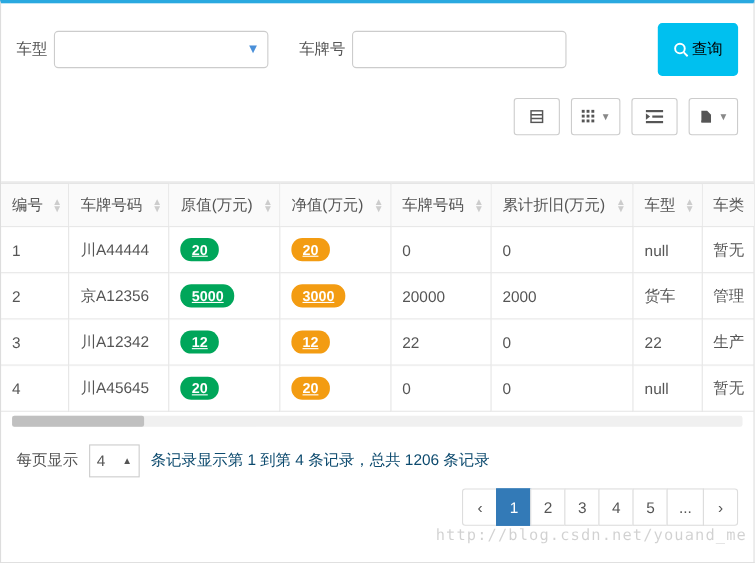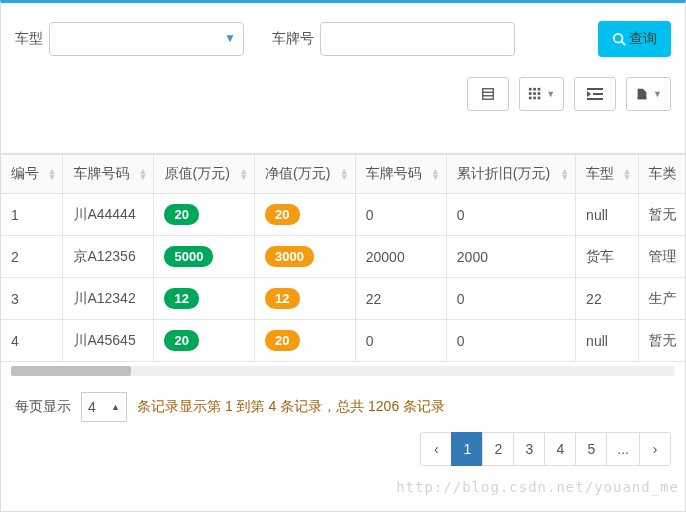--- a/index.html
+++ b/index.html
@@ -5,39 +5,39 @@
   * { box-sizing: border-box; margin: 0; padding: 0; }
   body { font-family: "Microsoft YaHei", Arial, sans-serif; font-size: 14px; color: #555; background: #fff; }
   .panel { border: 1px solid #ddd; border-top: 3px solid #2aa9e0; width: 686px; height: 512px; position: relative; overflow: hidden; }
   .panel-header { padding: 10px 14px; font-size: 17px; color: #666; border-bottom: 1px solid #e5e5e5; }
   .search-row { padding: 18px 14px 14px; display: flex; align-items: center; }
   .label { font-size: 14px; color: #555; margin-right: 6px; }
   .select-wrap { position: relative; margin-right: 28px; }
   .select-input { width: 195px; height: 34px; border: 1px solid #ccc; border-radius: 4px; padding: 0 28px 0 8px; font-size: 14px; }
   .select-caret { position: absolute; right: 8px; top: 9px; color: #4a90d9; font-size: 12px; pointer-events: none; }
   .text-input { width: 195px; height: 34px; border: 1px solid #ccc; border-radius: 4px; padding: 0 8px; font-size: 14px; margin-right: 18px; }
-  .btn-search { background: #00c0ef; color: #404040; border: none; border-radius: 4px; height: 36px; padding: 0 14px; font-size: 14px; cursor: pointer; display: inline-flex; align-items: center; }
+  .btn-search { background: #00c0ef; color: #000000; border: none; border-radius: 4px; height: 48px; padding: 0 14px; font-size: 14px; cursor: pointer; display: inline-flex; align-items: center; }
   .btn-search svg { margin-right: 3px; }
   .toolbar { display: flex; justify-content: flex-end; padding: 6px 14px 10px; gap: 10px; }
   .tool-btn { border: 1px solid #ccc; background: #fff; border-radius: 3px; height: 34px; min-width: 42px; padding: 0 8px; cursor: pointer; display: inline-flex; align-items: center; justify-content: center; color: #555; font-size: 14px; }
   .tool-caret { font-size: 9px; margin-left: 4px; color: #888; }
   .table-scroll { width: 100%; overflow-x: auto; border-top: 1px solid #ddd; margin-top: 32px; }
   table { border-collapse: collapse; min-width: 700px; }
   th, td { border: 1px solid #e5e5e5; padding: 10px 10px; text-align: left; font-size: 14px; white-space: nowrap; }
   th { background: #fafafa; font-weight: 400; color: #555; position: relative; padding-right: 22px; }
   th:first-child, td:first-child { border-left: none; }
   .sort-icons { position: absolute; right: 6px; top: 50%; transform: translateY(-50%); display: flex; flex-direction: column; line-height: 6px; font-size: 9px; color: #ccc; }
-  .badge { display: inline-block; min-width: 34px; padding: 3px 10px; border-radius: 10px; color: #fff; font-size: 13px; text-align: center; font-weight: bold; }
+  .badge { display: inline-block; min-width: 34px; padding: 3px 10px; border-radius: 10px; color: #fff; font-size: 13px; text-align: center; font-weight: bold; text-decoration: underline; }
   .badge-green { background: #00a65a; }
   .badge-orange { background: #f39c12; }
   .hscroll { height: 10px; margin: 4px 10px 8px; background: #f0f0f0; border-radius: 2px; position: relative; }
   .hscroll-thumb { position: absolute; left: 0; top: 0; height: 100%; width: 120px; background: #c0c0c0; border-radius: 2px; }
   .footer { padding: 8px 14px 0; display: flex; align-items: center; }
   .page-size-sel { border: 1px solid #ccc; height: 30px; width: 46px; padding: 0 6px; margin: 0 10px; display: inline-flex; align-items: center; justify-content: space-between; font-size: 14px; cursor: pointer; }
-  .info-text { color: #a16207; font-size: 14px; }
+  .info-text { color: #0c4a6e; font-size: 14px; }
   .pagination { display: flex; justify-content: flex-end; padding: 10px 14px 0; gap: -1px; }
   .page-btn { border: 1px solid #ddd; background: #fff; min-width: 32px; height: 34px; padding: 0 10px; cursor: pointer; color: #555; font-size: 14px; margin-left: -1px; }
   .page-btn.active { background: #337ab7; border-color: #337ab7; color: #fff; }
   .page-btn:first-child { border-top-left-radius: 3px; border-bottom-left-radius: 3px; }
   .page-btn:last-child { border-top-right-radius: 3px; border-bottom-right-radius: 3px; }
   .watermark { position: absolute; right: 6px; bottom: 16px; color: rgba(0,0,0,0.18); font-family: monospace; font-size: 14px; letter-spacing: 1px; pointer-events: none; }
 </style>
 </head>
 <body>
 

